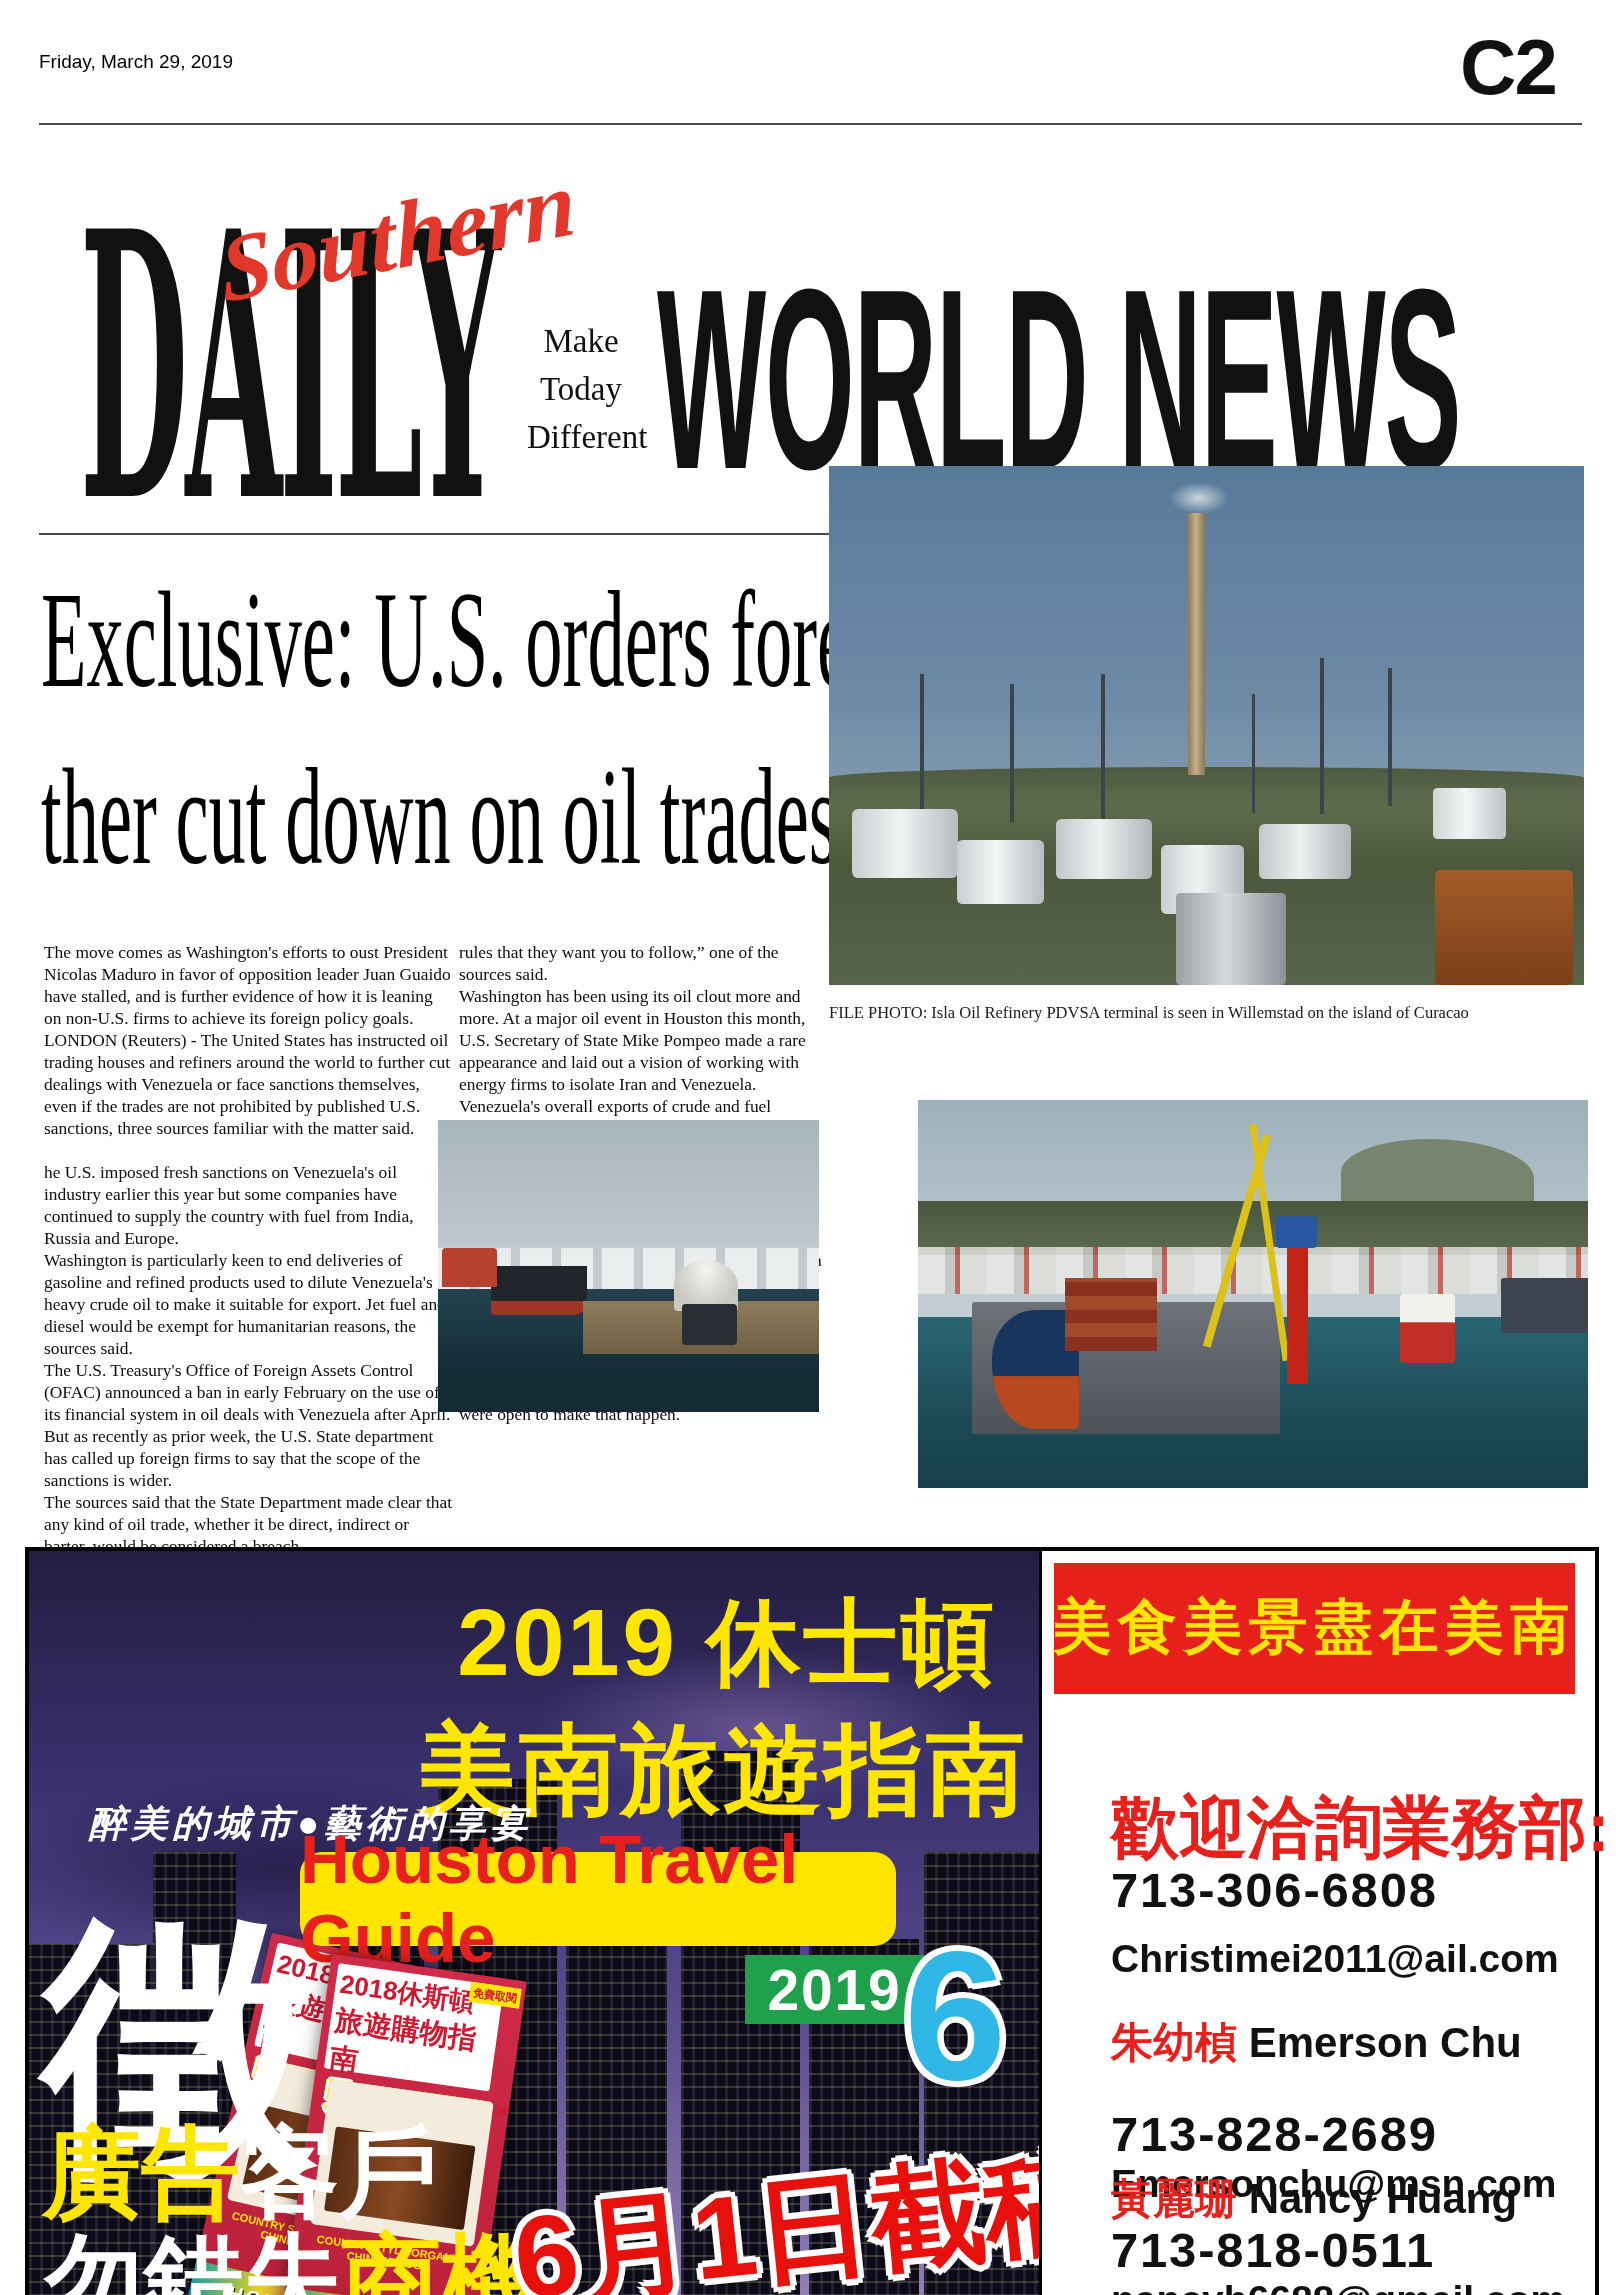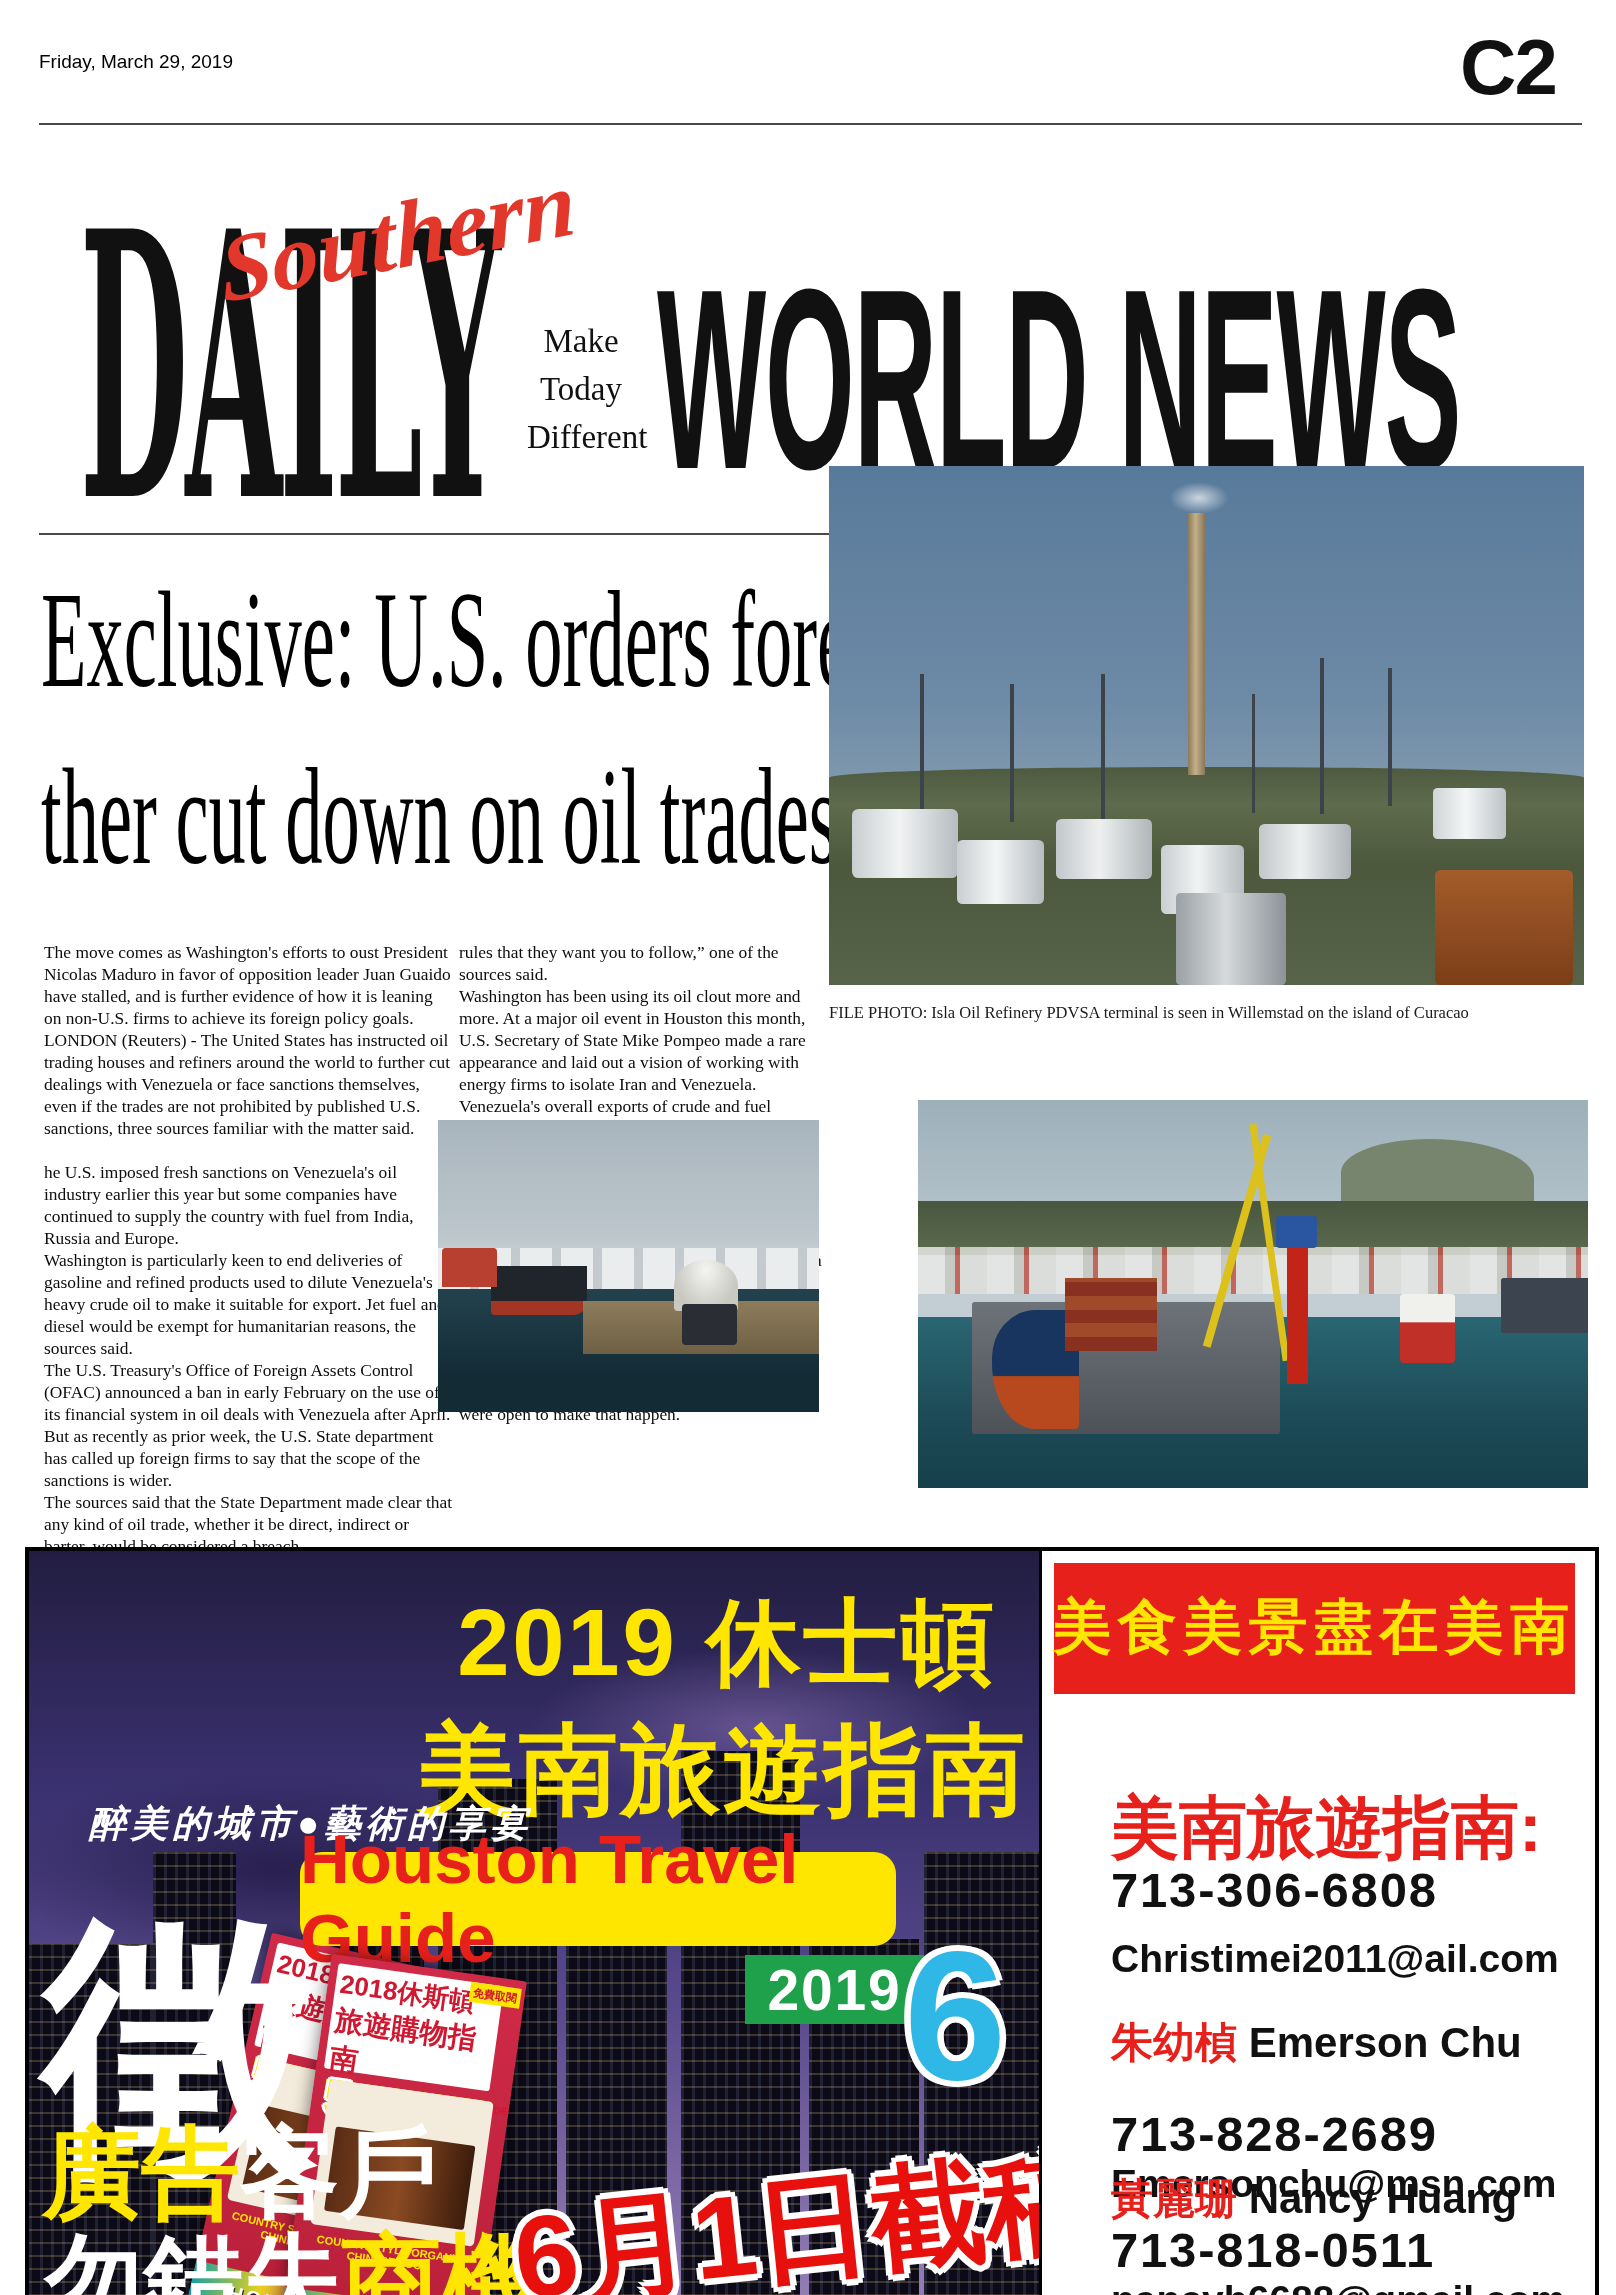--- a/index.html
+++ b/index.html
@@ -207,21 +207,21 @@
       <div class="abs" style="left:16px;top:679px;font-size:99px;line-height:99px;font-weight:900;z-index:4;white-space:nowrap;">
         <span class="whi">勿錯失</span><span class="yel">商機</span>
       </div>
       <div class="abs outline-w" style="left:484px;top:620px;font-size:115px;line-height:115px;font-weight:900;color:#e8100c;transform:rotate(-6deg);z-index:5;white-space:nowrap;">6月1日截稿</div>
     </div>
 
     <div class="right-panel">
       <div class="abs" style="left:11.5px;top:11.5px;width:521px;height:131px;background:#e8201c;display:flex;align-items:center;justify-content:center;">
         <span style="color:#ffe600;font-size:59px;font-weight:900;letter-spacing:6.4px;white-space:nowrap;">美食美景盡在美南</span>
       </div>
-      <div class="abs" style="left:69px;top:232px;font-size:68px;font-weight:900;color:#e8201c;white-space:nowrap;">美南旅遊指南:</div>
+      <div class="abs" style="left:69px;top:232px;font-size:68px;font-weight:900;color:#e8201c;white-space:nowrap;">歡迎洽詢業務部:</div>
 
       <div class="abs contact" style="left:69px;top:312px;">
         <div style="font-size:49px;line-height:54px;font-weight:800;letter-spacing:1.8px;">713-306-6808</div>
         <div style="font-size:39px;line-height:46px;font-weight:800;margin-top:19px;">Christimei2011@ail.com</div>
       </div>
       <div class="abs contact" style="left:69px;top:468px;">
         <div style="font-size:42px;line-height:48px;"><span class="cn">朱幼楨</span> <span class="en">Emerson Chu</span></div>
         <div style="font-size:49px;line-height:54px;font-weight:800;letter-spacing:1.8px;margin-top:40px;">713-828-2689</div>
         <div style="font-size:39px;line-height:46px;font-weight:800;">Emersonchu@msn.com</div>
       </div>

